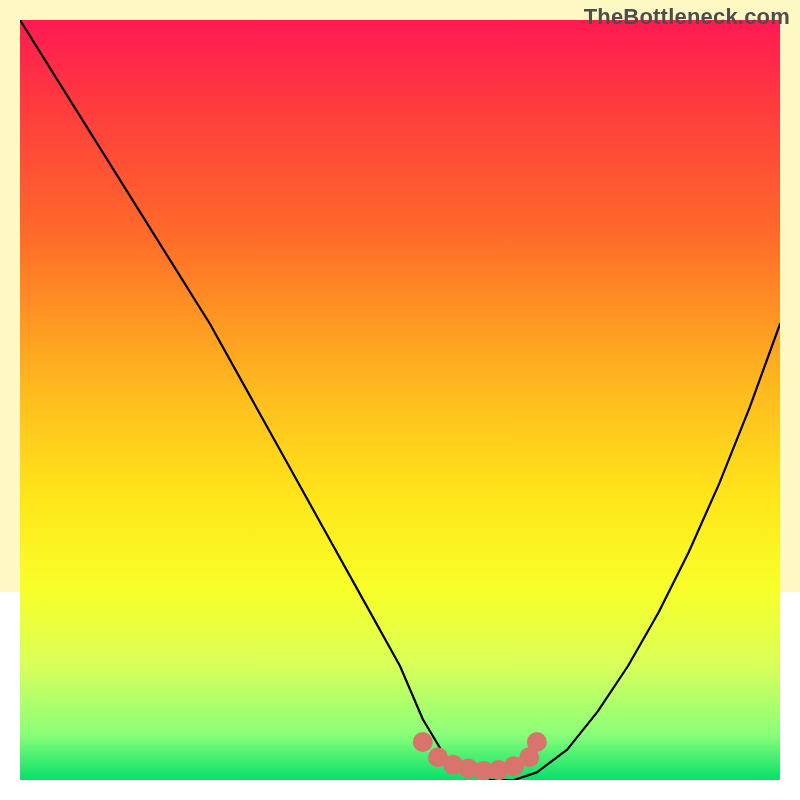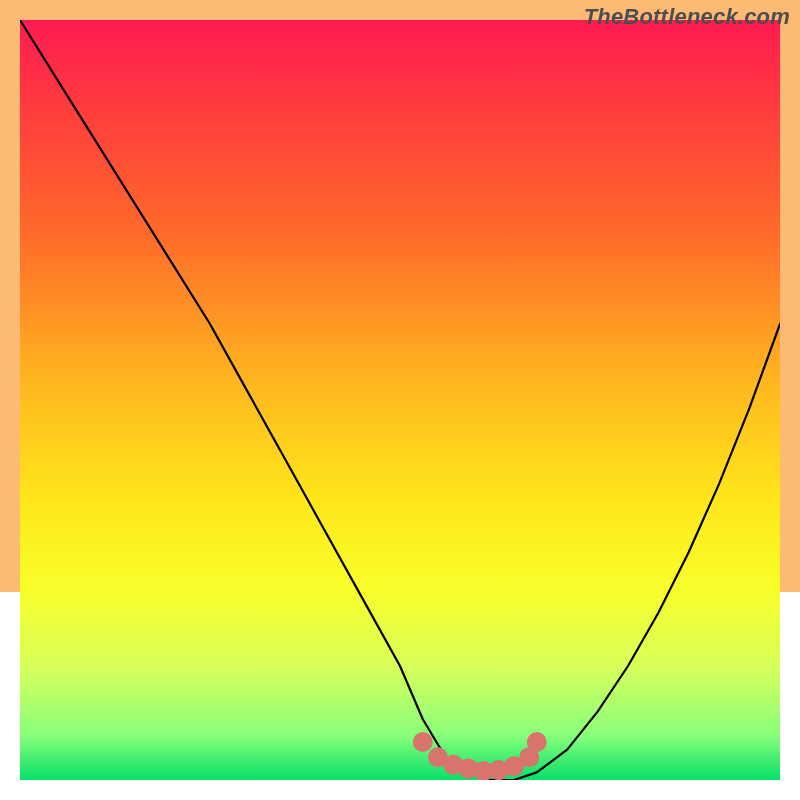--- a/index.html
+++ b/index.html
@@ -6,23 +6,22 @@
     margin: 0;
     padding: 0;
     width: 800px;
     height: 800px;
     overflow: hidden;
     font-family: Arial, Helvetica, sans-serif;
   }
   .outer {
     width: 800px;
     height: 592px;
-    background: #fdba74;
+    background: #fef9c3;
     position: relative;
-    font-style: italic;
   }
   .plot-area {
     position: absolute;
     left: 20px;
     top: 20px;
     width: 760px;
     height: 760px;
     background: linear-gradient(
       to bottom,
       #ff1a52 0%,

